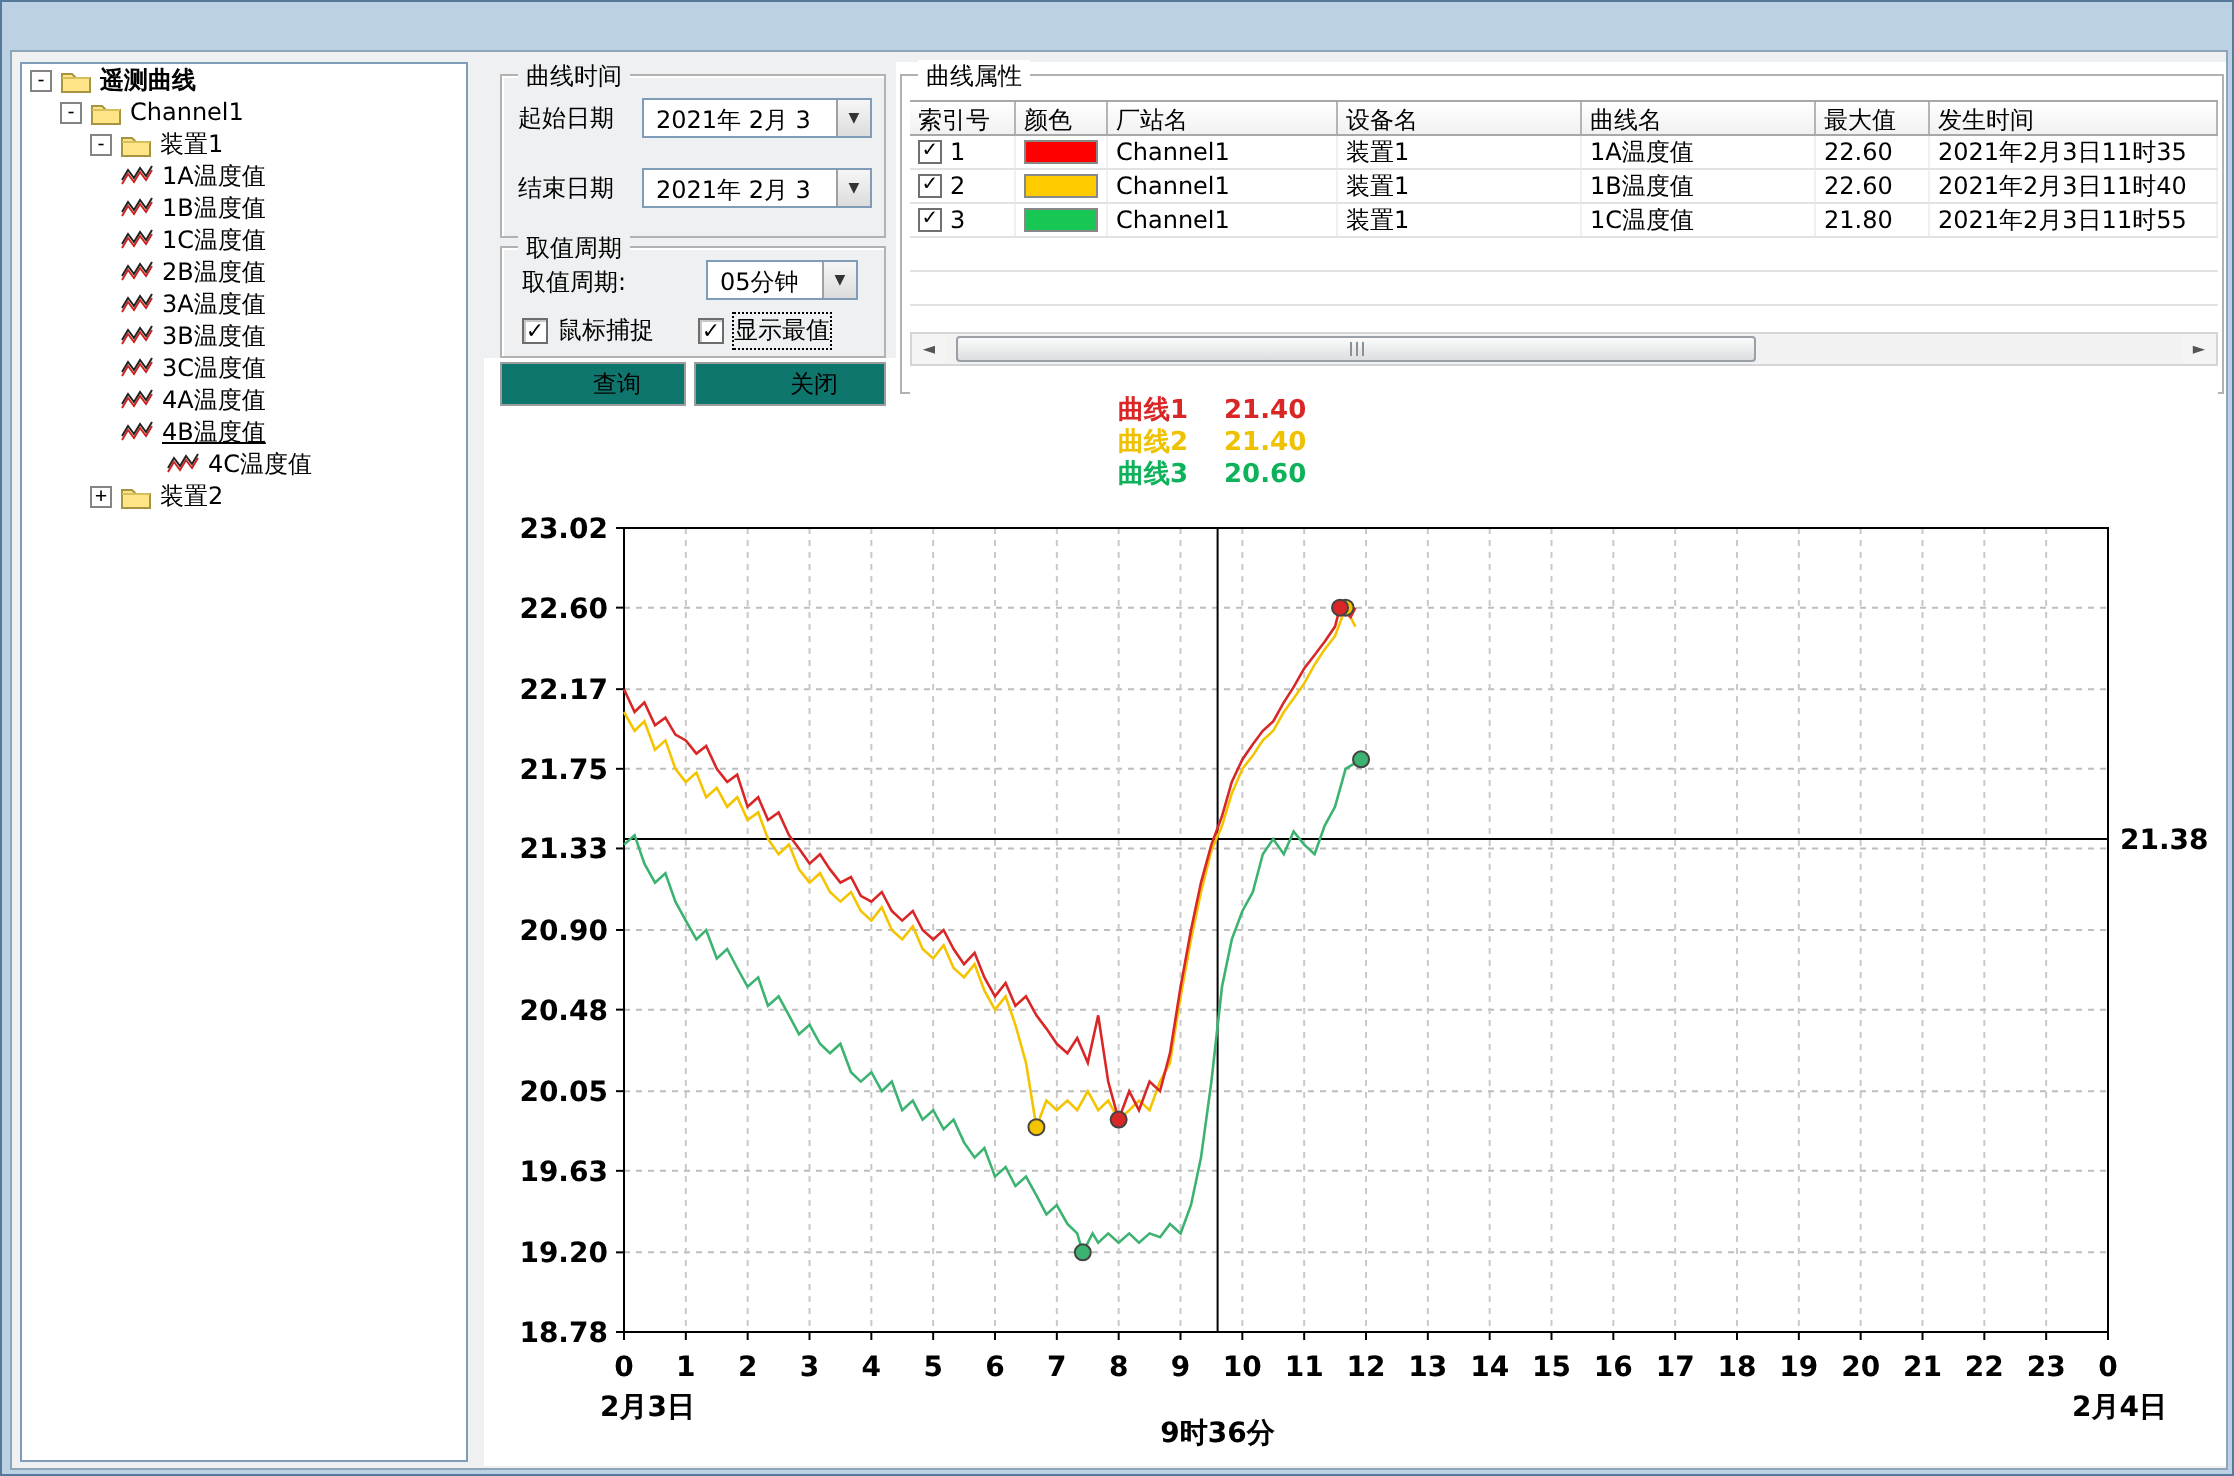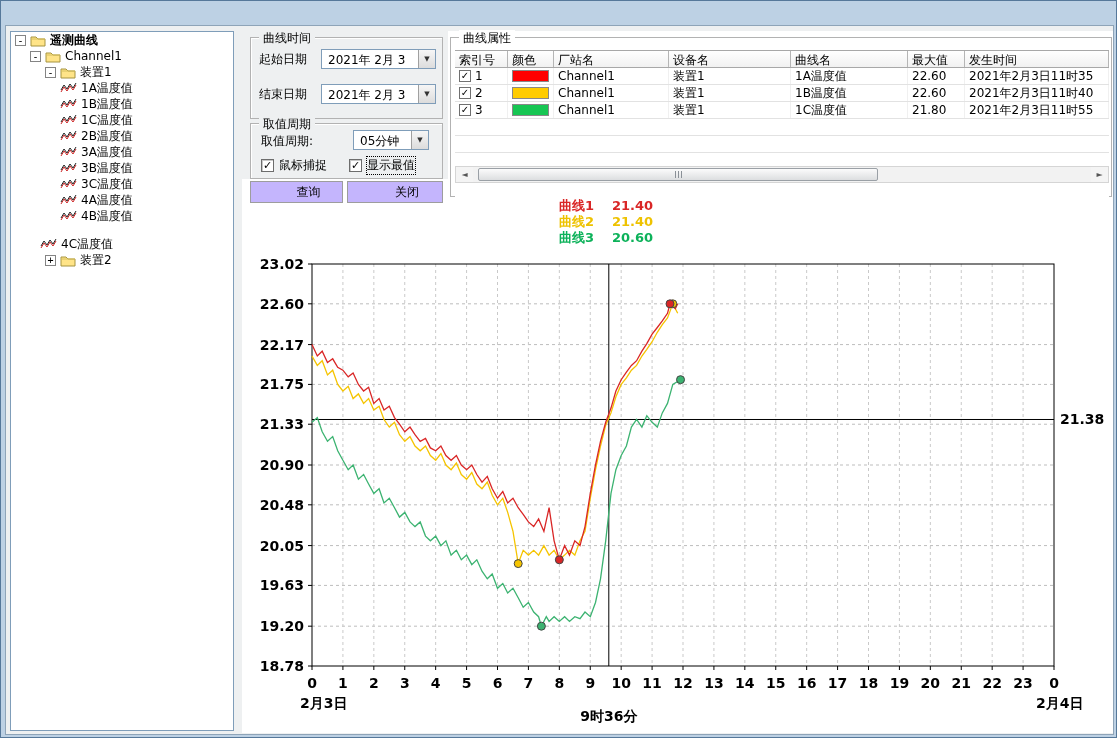--- a/index.html
+++ b/index.html
@@ -34,21 +34,21 @@
   .gb-white .gb-title{background:#ffffff;}
   .ctl-row{position:absolute;display:flex;align-items:center;font-size:12px;color:#000;}
   .combo{display:inline-flex;align-items:stretch;background:#fff;border:1px solid #7f9db9;height:20px;}
   .combo .combo-text{padding:2px 4px 0 6px;font-size:12px;white-space:nowrap;}
   .combo .combo-btn{width:17px;margin-left:auto;background:linear-gradient(#f6f6f6,#dcdcdc);border-left:1px solid #a0a0a0;
     display:flex;align-items:center;justify-content:center;font-size:7px;color:#333;cursor:pointer;}
   .checkbox{width:13px;height:13px;background:#fff;border:1px solid #6d6d6d;box-shadow:inset 1px 1px 0 #c8c8c8;
     display:inline-flex;align-items:center;justify-content:center;font-size:11px;line-height:11px;color:#000;margin-right:5px;flex:none;cursor:pointer;}
   .cb-label{font-size:12px;}
   .cb-label.focused{outline:1px dotted #000;}
-  .btn{position:absolute;height:22px;background:#c4b5fd;border:1px solid #9d9d9d;font-size:12px;color:#000;
+  .btn{position:absolute;height:22px;background:#0f766e;border:1px solid #9d9d9d;font-size:12px;color:#000;
     display:flex;align-items:center;justify-content:center;cursor:pointer;padding-left:24px;}
   
   .tablebox{position:absolute;left:4px;top:12px;width:654px;height:160px;background:#fff;font-size:12px;}
   .thead{display:flex;height:18px;border-top:1px solid #a8a8a8;border-bottom:1px solid #a8a8a8;background:linear-gradient(#ffffff,#f1f1f1);}
   .th{padding:1px 4px;border-right:1px solid #b5b5b5;white-space:nowrap;overflow:hidden;}
   .trowt{display:flex;height:17px;border-bottom:1px solid #e2e2e2;align-items:center;}
   .td{padding:0 4px;border-right:1px solid #f0f0f0;white-space:nowrap;overflow:hidden;height:100%;display:flex;align-items:center;}
   .cbx{width:12px;height:12px;border:1px solid #707070;background:#fff;display:inline-flex;align-items:center;justify-content:center;
     font-size:10px;line-height:10px;margin-right:4px;flex:none;cursor:pointer;}
   .swatch{width:40px;height:12px;border:1px solid #888;}
@@ -178,31 +178,31 @@
         <div class="trow" style="padding-left: 49px;">
           <span class="ticon">
             <svg width="17" height="12">
               <rect x="0" y="0" width="17" height="12" fill="#fff"></rect>
               <polyline points="1,10 4,5 7,9 10,4 13,8 16,3" fill="none" stroke="#c22" stroke-width="1"></polyline>
               <polyline points="1,8 4,3 7,7 10,2 13,6 16,1" fill="none" stroke="#222" stroke-width="1"></polyline>
             </svg>
           </span>
           <span class="tlabel">4A温度值</span>
         </div>
-        <div class="trow" style="padding-left: 49px;">
+        <div class="trow" style="padding-left: 49px; text-decoration: underline;">
           <span class="ticon">
             <svg width="17" height="12">
               <rect x="0" y="0" width="17" height="12" fill="#fff"></rect>
               <polyline points="1,10 4,5 7,9 10,4 13,8 16,3" fill="none" stroke="#c22" stroke-width="1"></polyline>
               <polyline points="1,8 4,3 7,7 10,2 13,6 16,1" fill="none" stroke="#222" stroke-width="1"></polyline>
             </svg>
           </span>
           <span class="tlabel">4B温度值</span>
         </div>
-        <div class="trow" style="padding-left: 29px; margin-top: 12px;">
+        <div class="trow" style="padding-left: 72px;">
           <span class="ticon">
             <svg width="17" height="12">
               <rect x="0" y="0" width="17" height="12" fill="#fff"></rect>
               <polyline points="1,10 4,5 7,9 10,4 13,8 16,3" fill="none" stroke="#c22" stroke-width="1"></polyline>
               <polyline points="1,8 4,3 7,7 10,2 13,6 16,1" fill="none" stroke="#222" stroke-width="1"></polyline>
             </svg>
           </span>
           <span class="tlabel">4C温度值</span>
         </div>
         <div class="trow" style="padding-left: 34px;">

